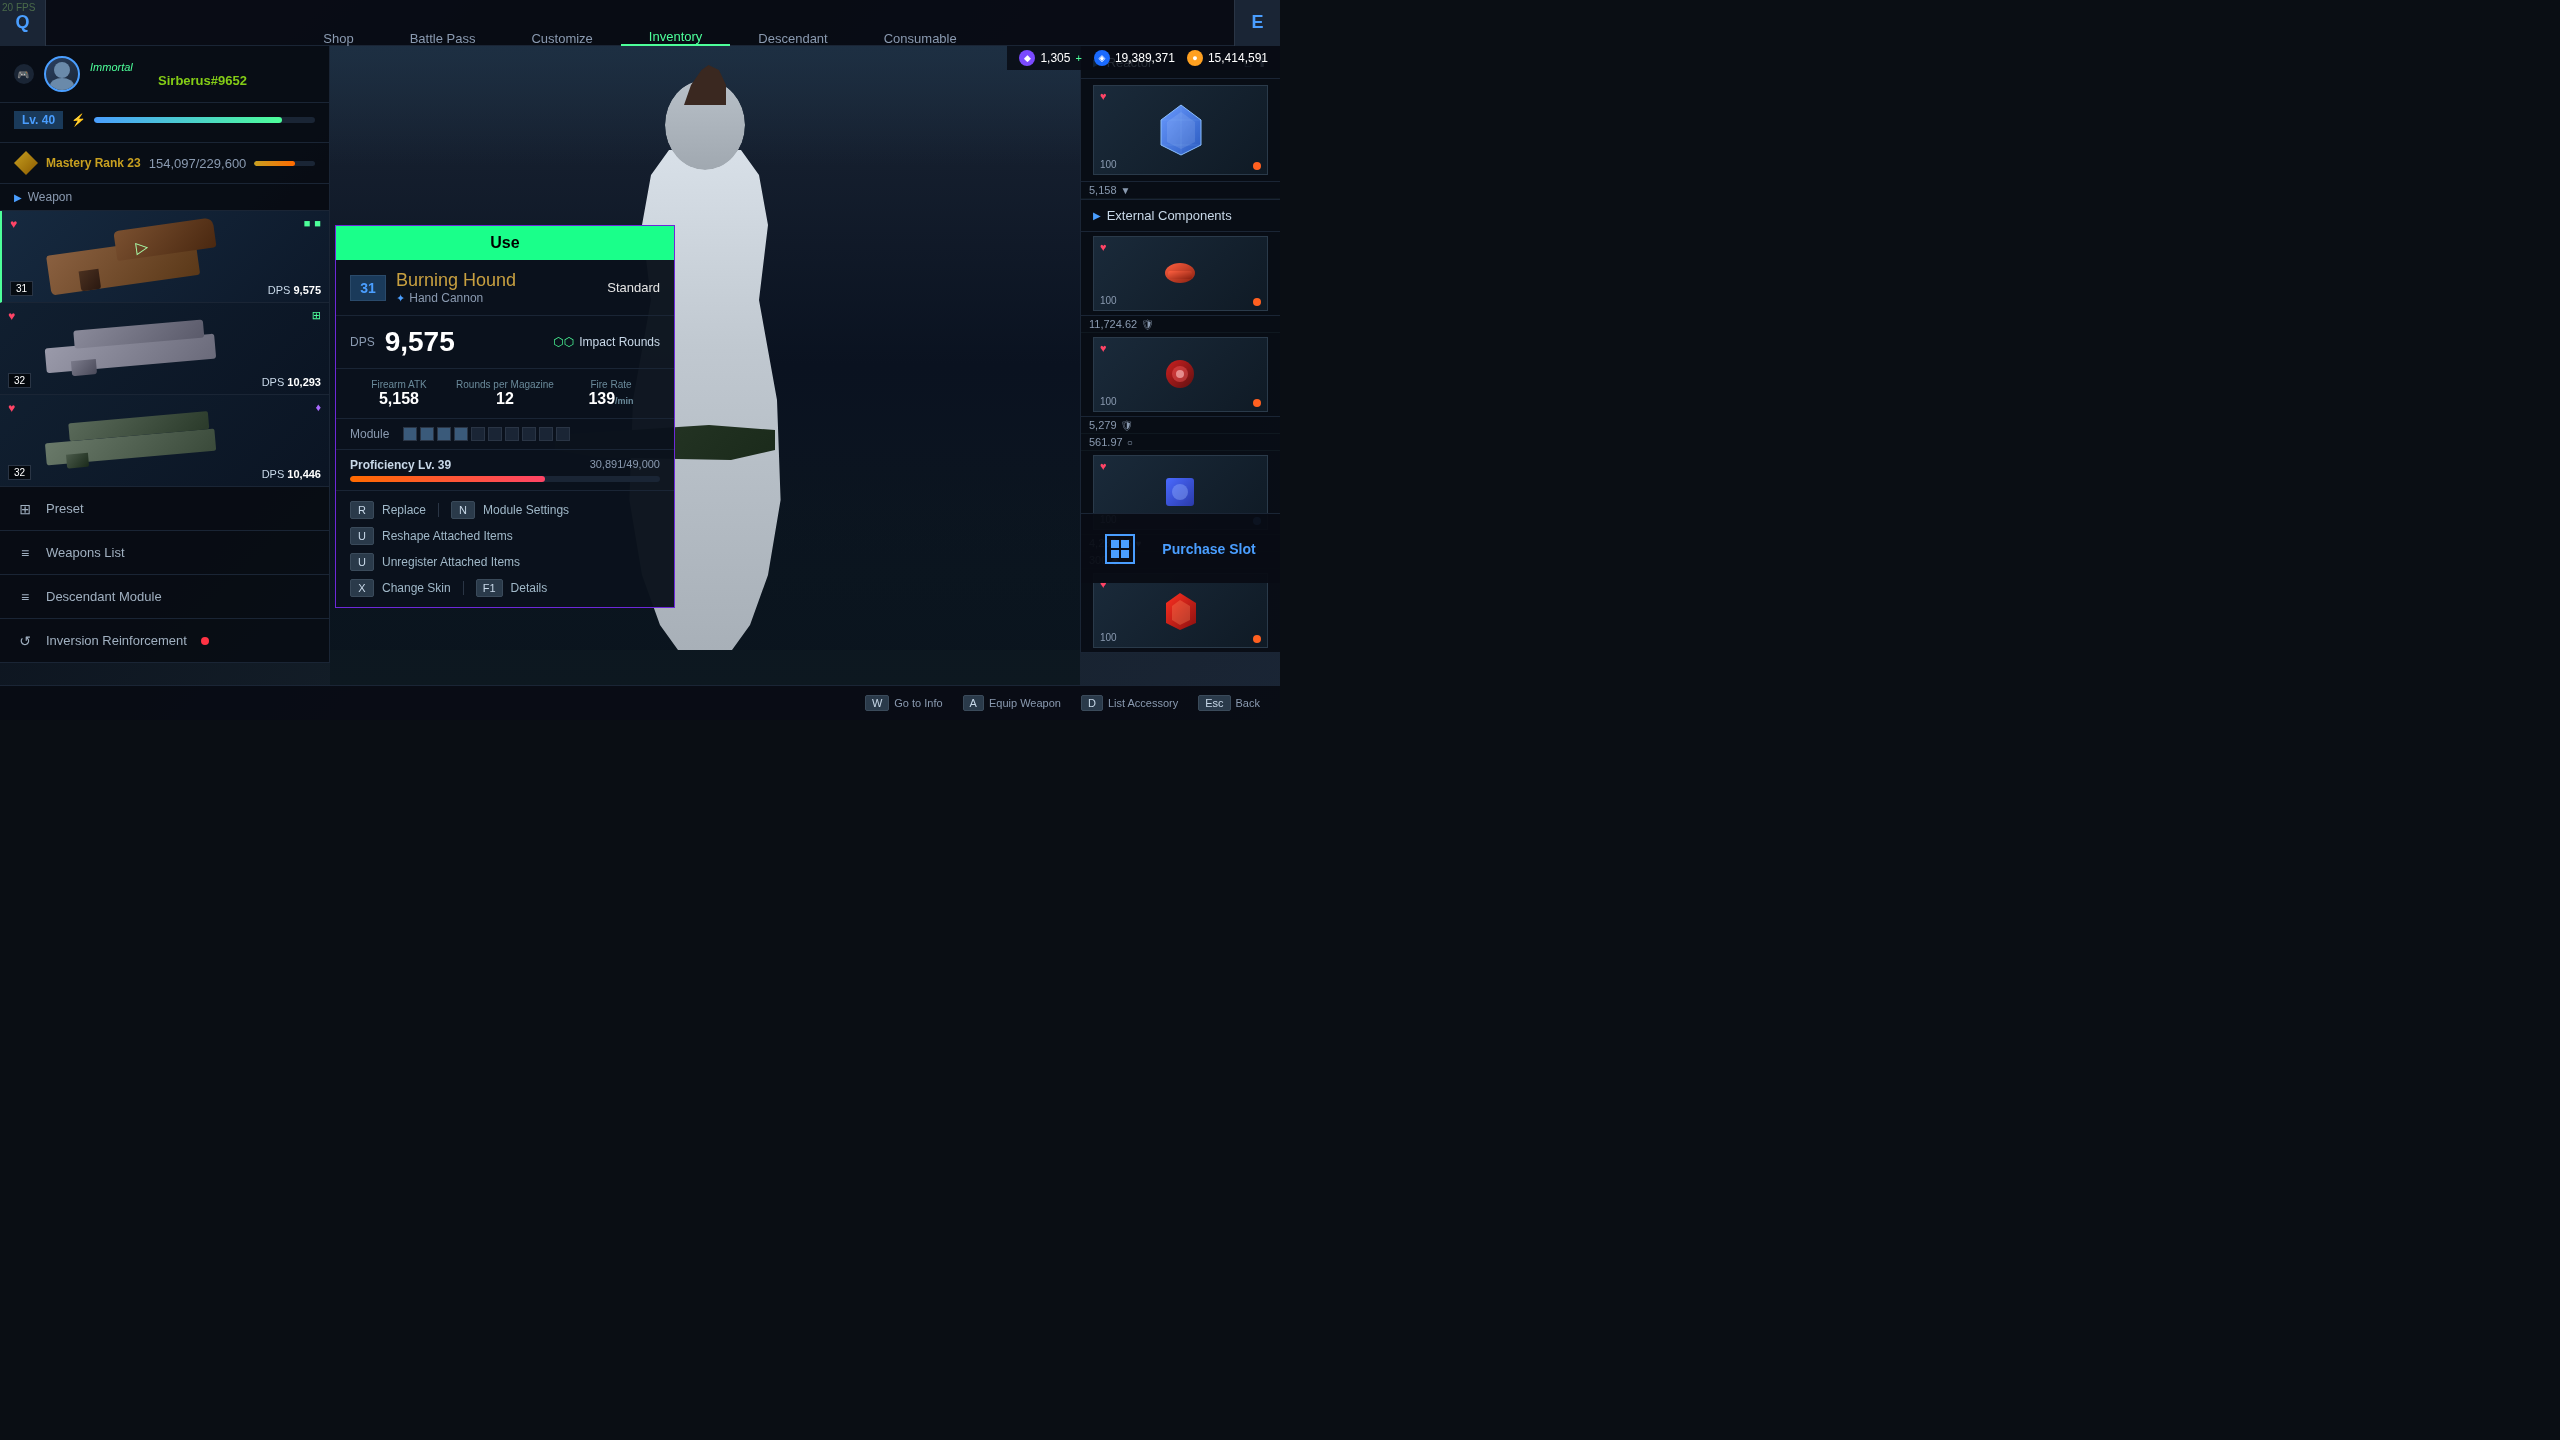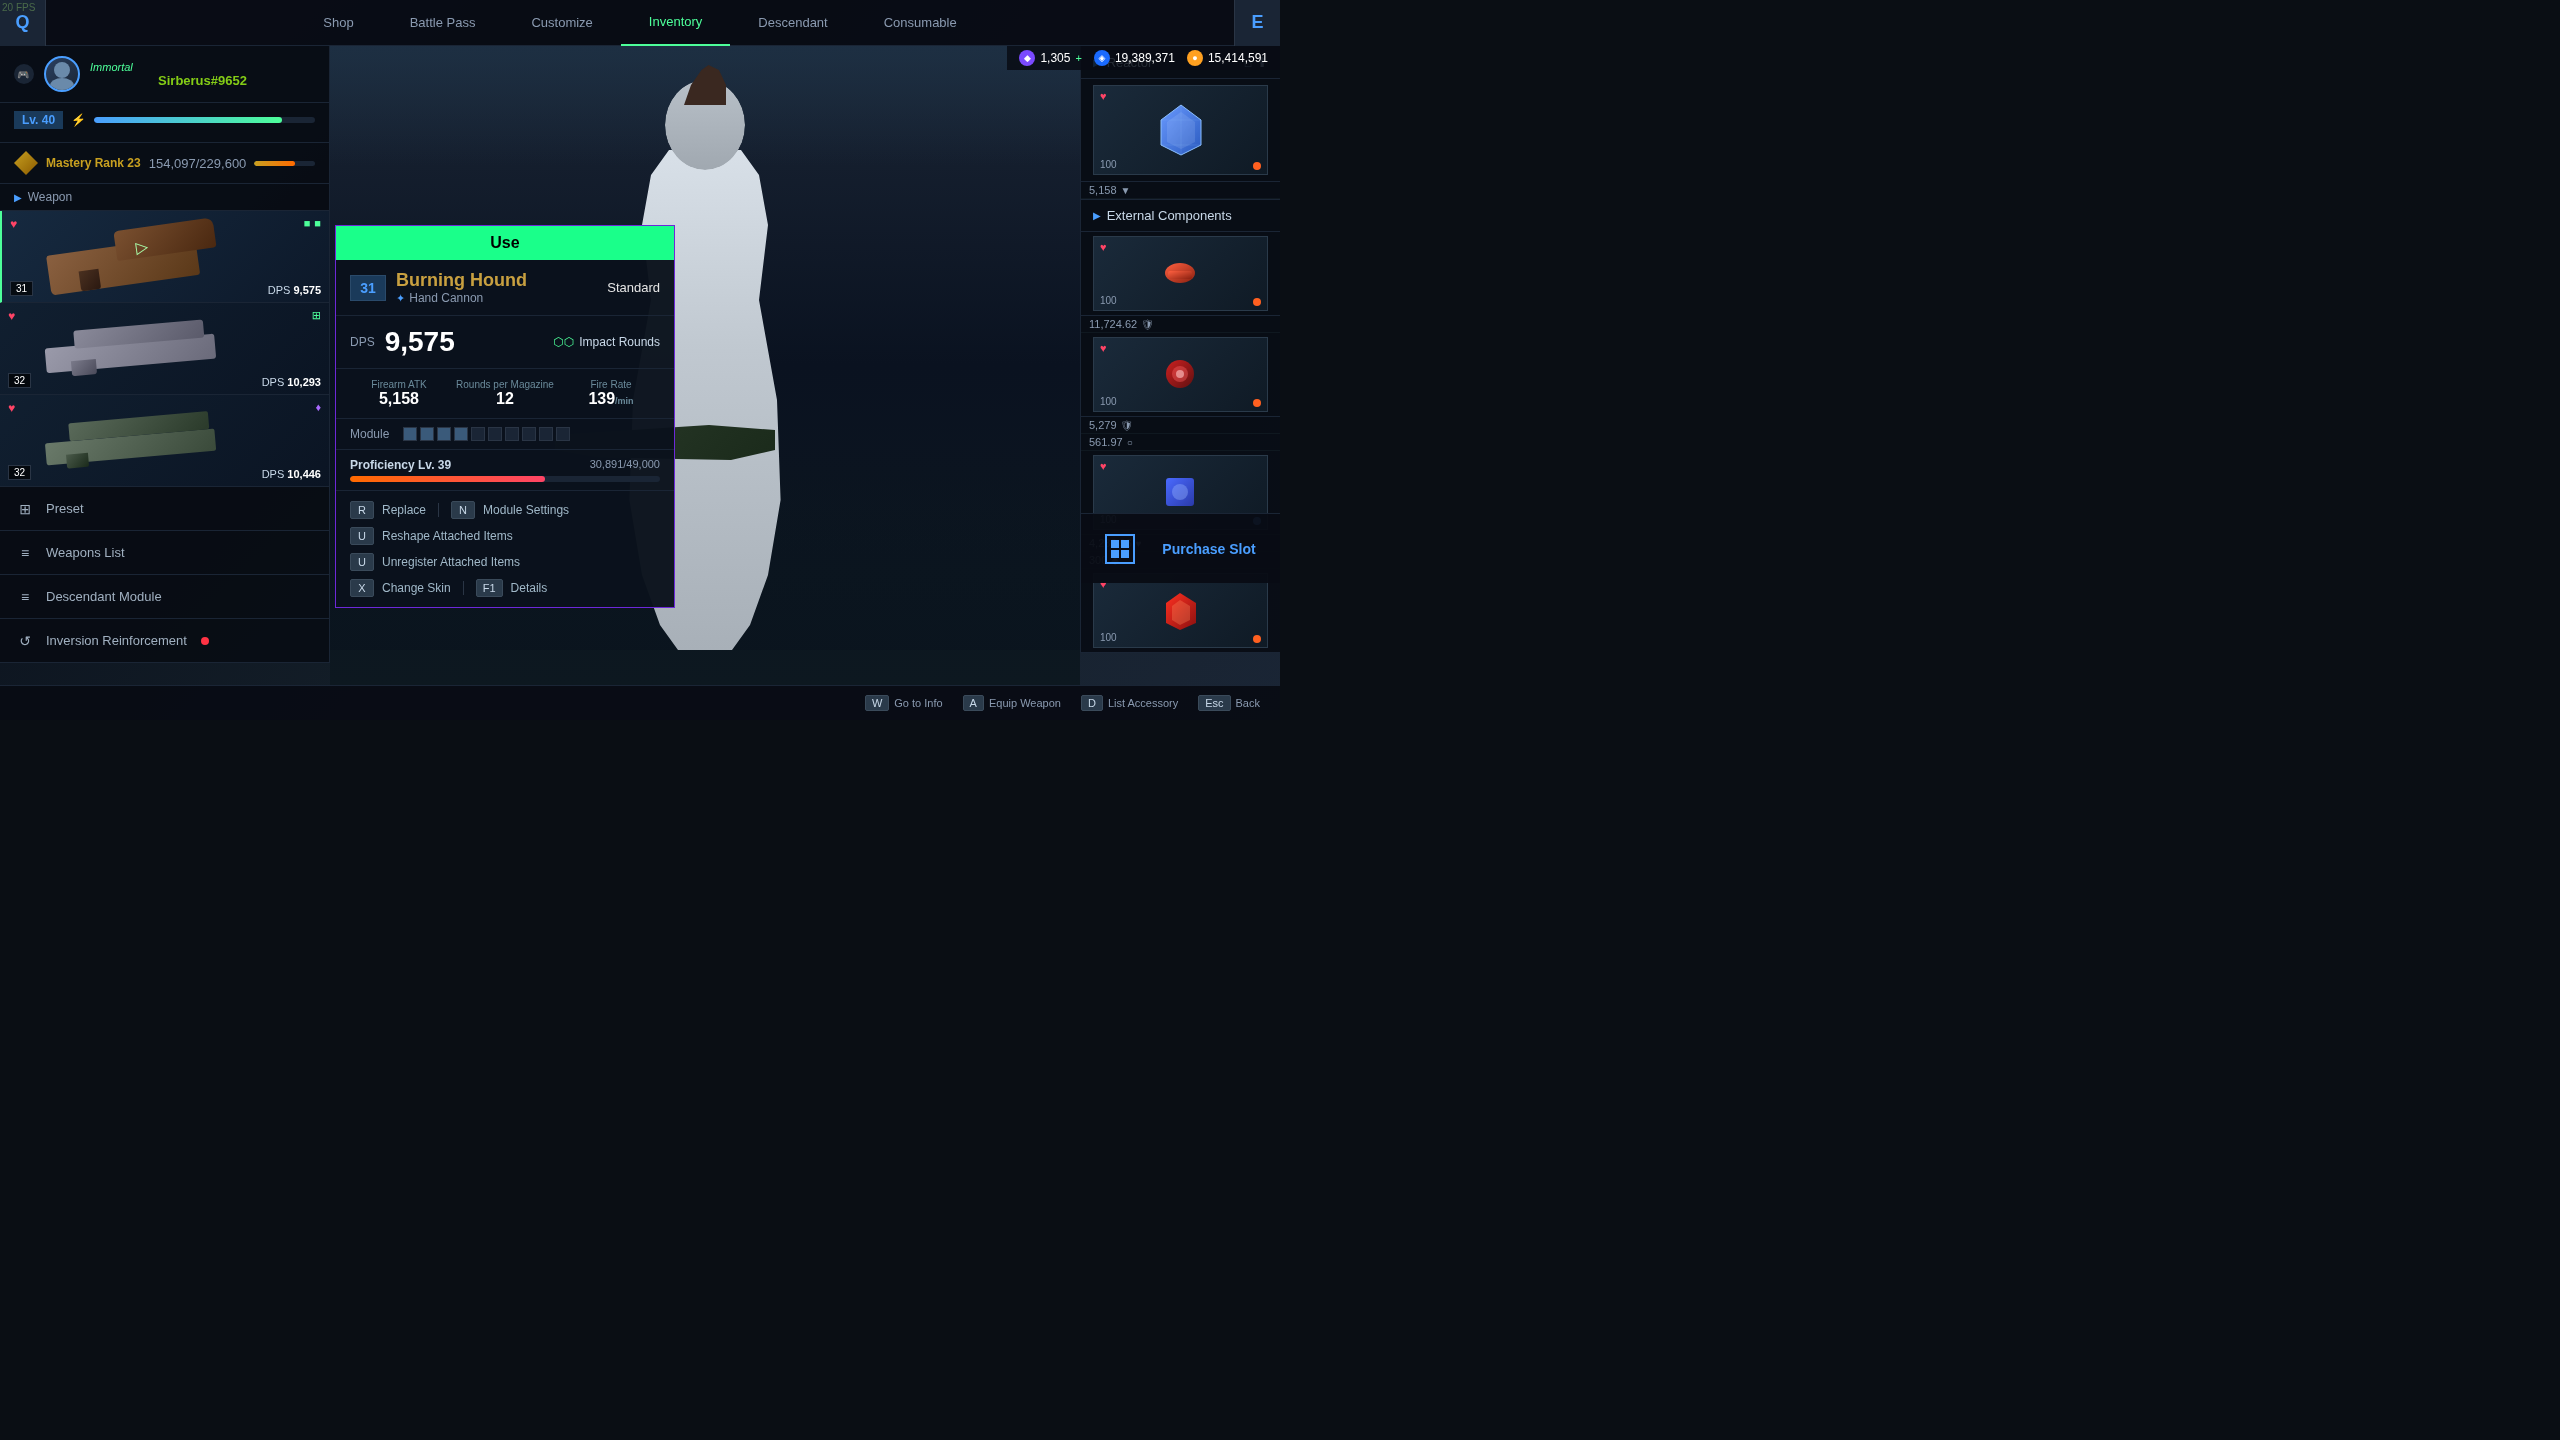--- a/index.html
+++ b/index.html
@@ -51,21 +51,21 @@
       display: flex;
       align-items: center;
       gap: 0;
       flex: 1;
       justify-content: center;
     }
     .nav-item {
       padding: 0 28px;
       height: 46px;
       display: flex;
-      align-items: center;
+      align-items: flex-end;
       color: #8a9ab0;
       font-size: 13px;
       cursor: pointer;
       transition: color 0.2s;
     }
     .nav-item.active {
       color: #4dff9a;
       border-bottom: 2px solid #4dff9a;
     }
     .nav-end {
@@ -576,21 +576,21 @@
       font-size: 14px;
       color: #4a9eff;
       font-weight: bold;
       border: 1px solid #2a4a6a;
       min-width: 36px;
       text-align: center;
     }
     .popup-weapon-name {
       font-size: 18px;
       color: #c8a040;
-      font-weight: bold;
+      font-weight: normal;
     }
     .popup-weapon-type {
       font-size: 12px;
       color: #8a9ab0;
       display: flex;
       align-items: center;
       gap: 4px;
     }
     .popup-weapon-type-icon {
       color: #4a9eff;

